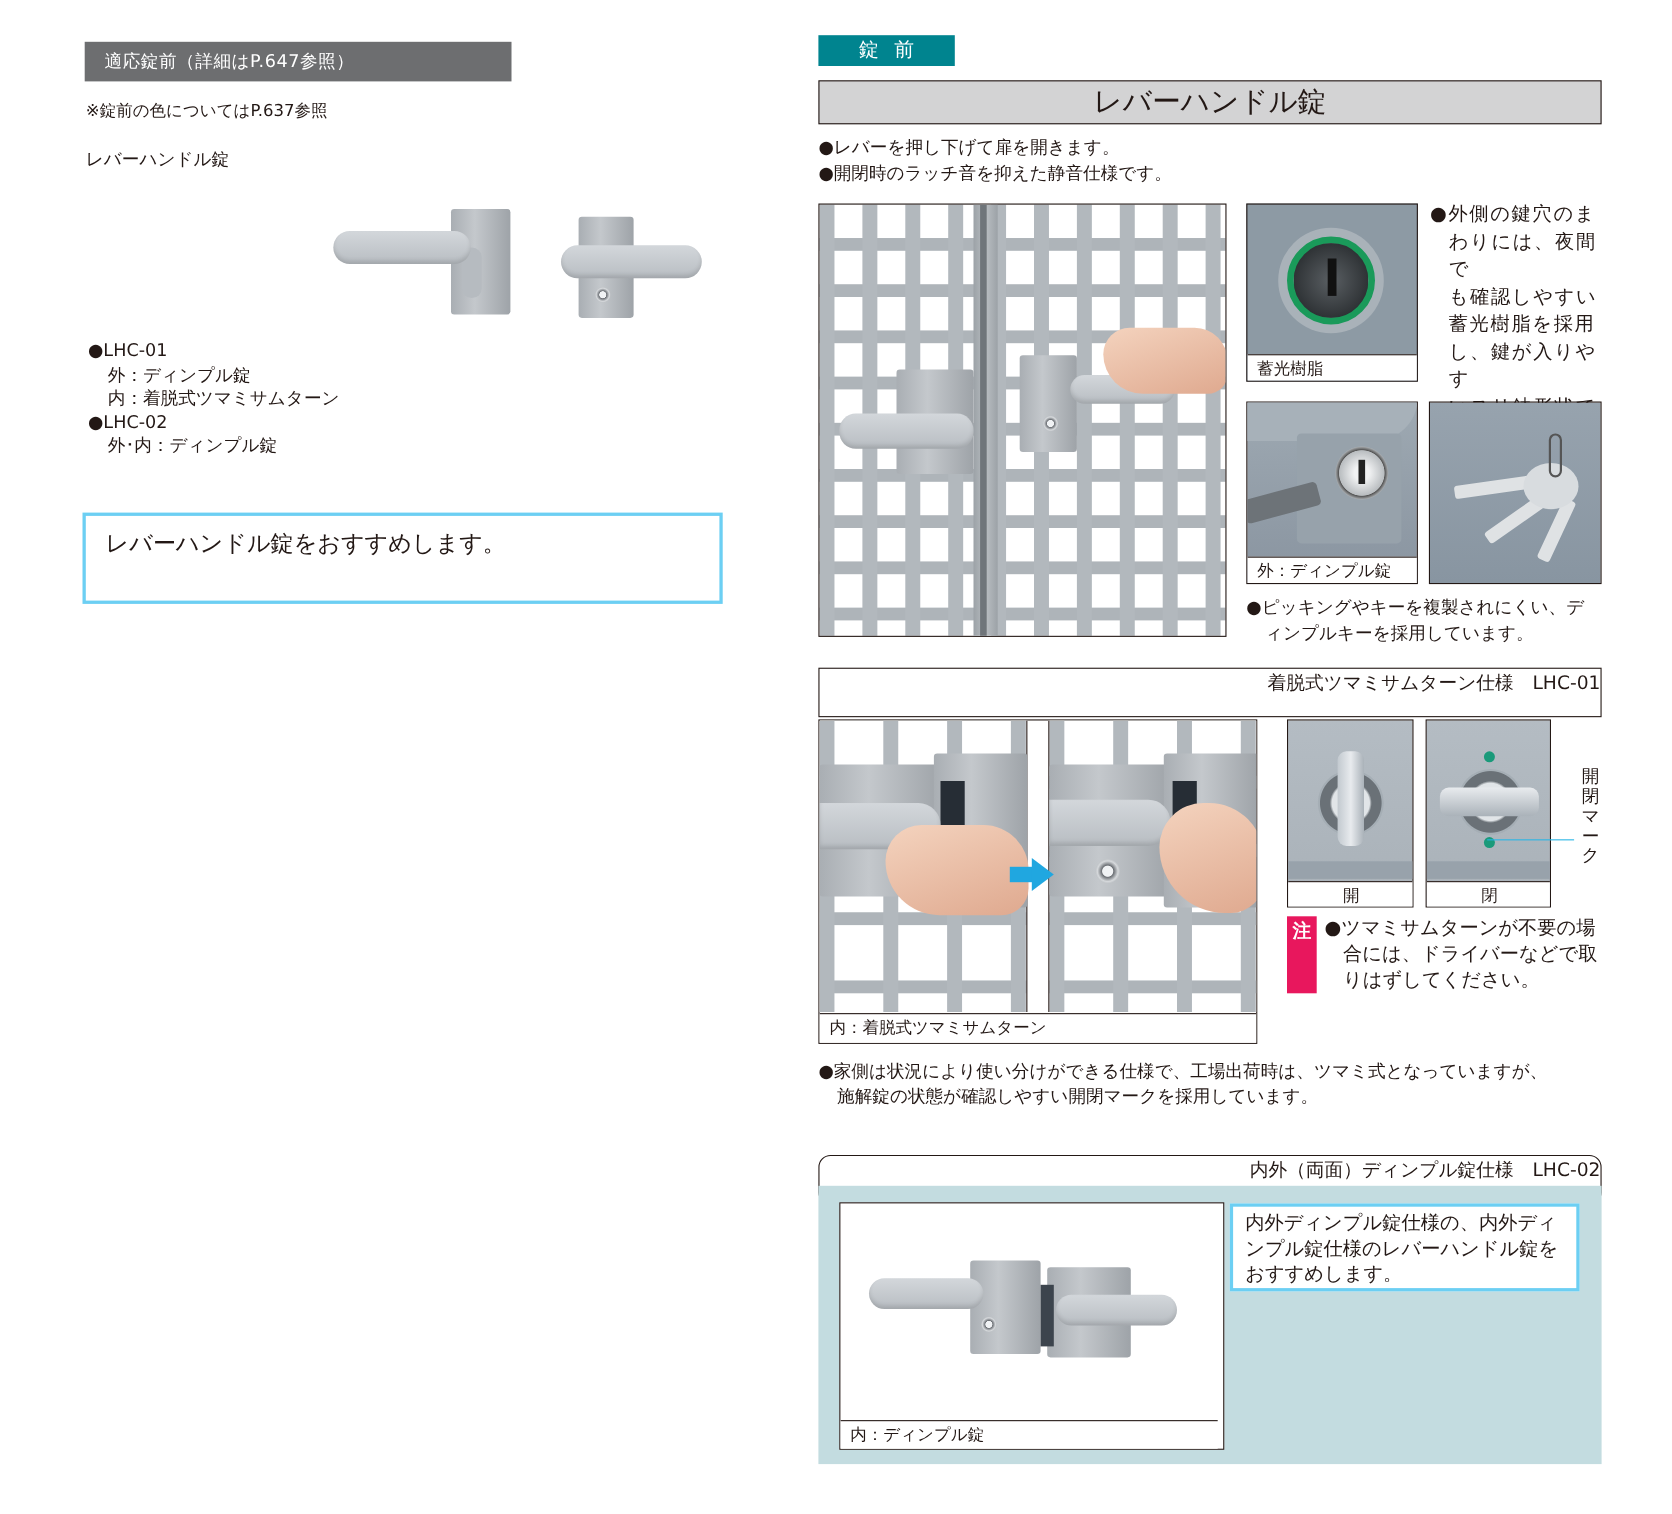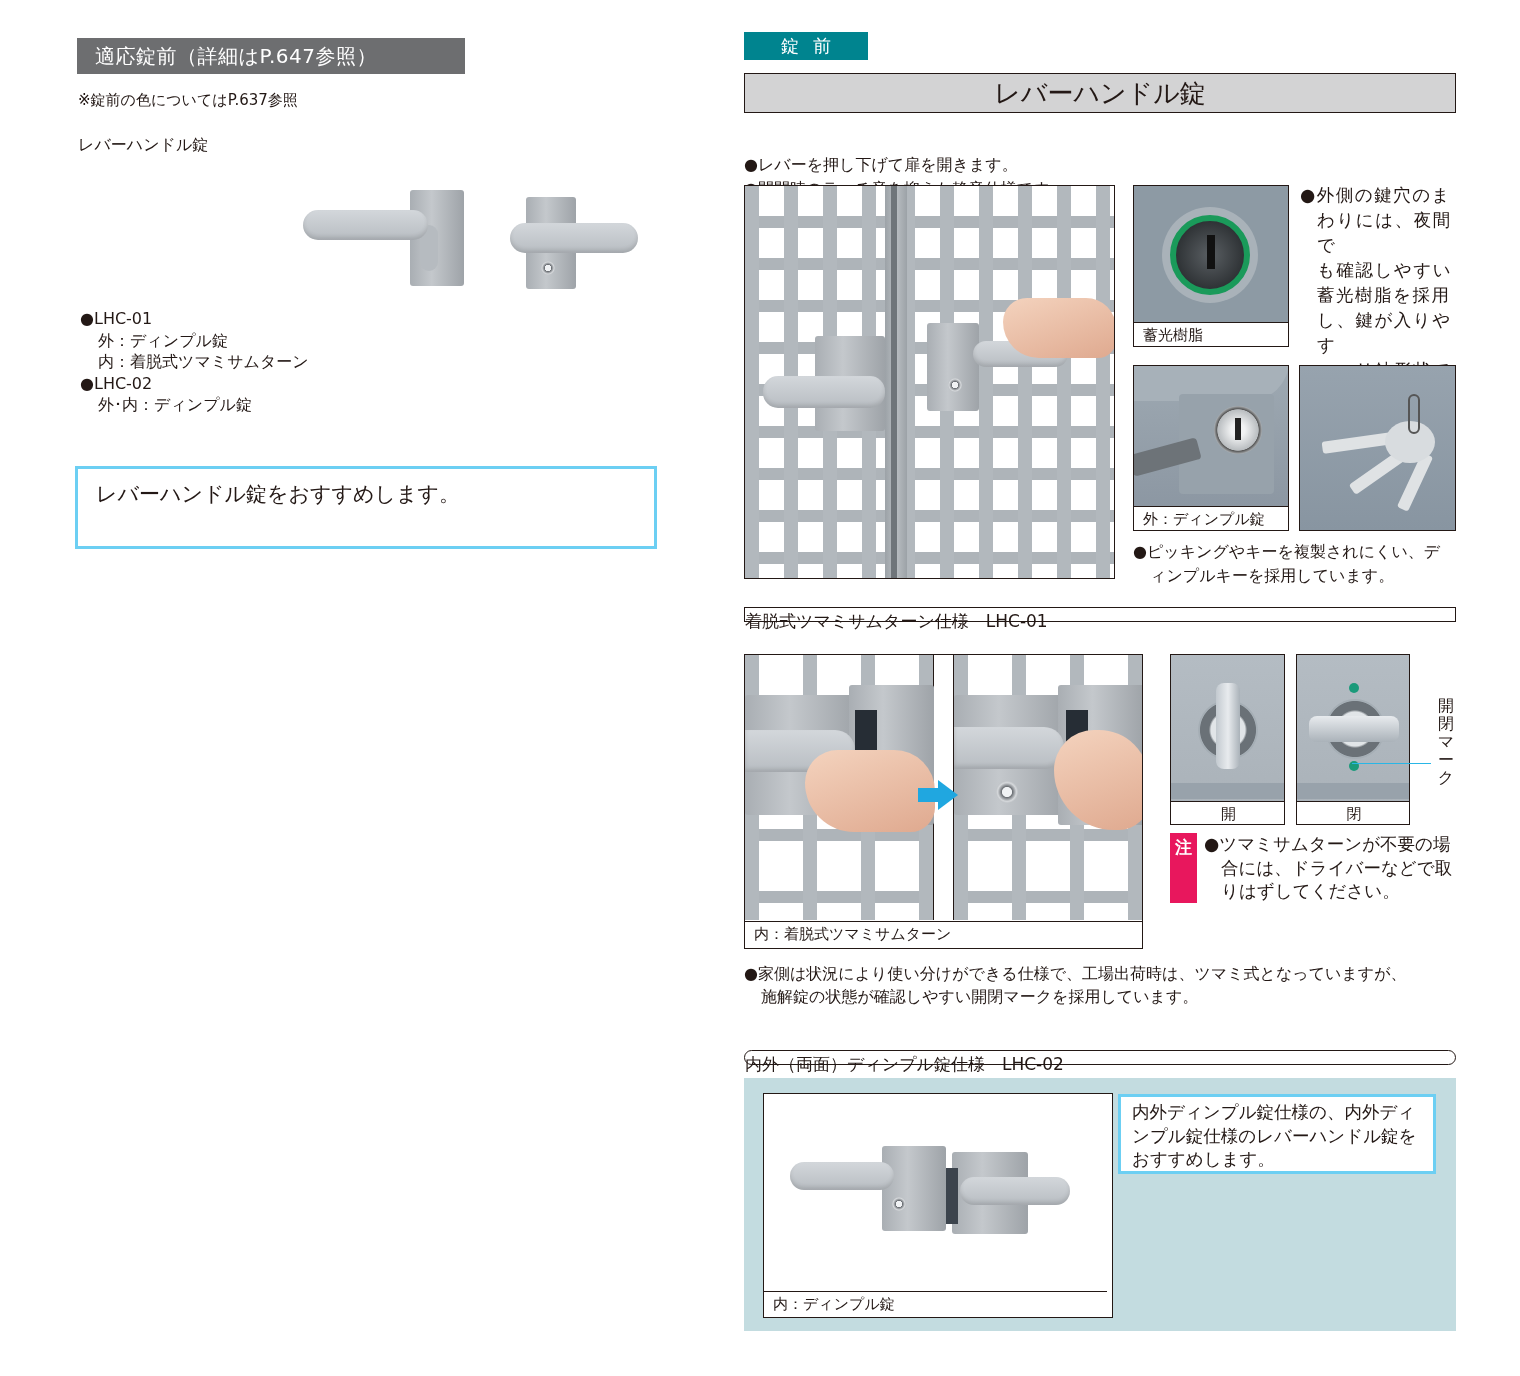--- a/index.html
+++ b/index.html
@@ -3,21 +3,21 @@
 <meta charset="utf-8">
 <style>
   * { box-sizing: border-box; margin: 0; padding: 0; }
   html, body { width: 1520px; height: 1376px; background: #ffffff; overflow: hidden; }
   body { position: relative; font-family: "DejaVu Sans", "Liberation Sans", sans-serif; color: #231815; }
   .abs { position: absolute; }
 
   
   .left-title {
     left: 77px; top: 38px; width: 388px; height: 36px;
-    background: #6d6e70; color: #fff; font-size: 20px; line-height: 36px;
+    background: #6d6e70; color: #fff; font-size: 16px; line-height: 36px;
     padding-left: 18px; letter-spacing: 0.5px; white-space: nowrap;
   }
   .left-note { left: 78px; top: 90px; font-size: 15px; line-height: 20px; }
   .left-sub  { left: 78px; top: 135px; font-size: 16px; line-height: 20px; }
 
   .product-pair { left: 300px; top: 185px; width: 345px; height: 110px; }
   .lever { position: absolute; height: 30px; border-radius: 15px;
            background: linear-gradient(#d3d7db, #b8bdc2); box-shadow: inset 0 -3px 4px rgba(0,0,0,0.12); }
   .plate { position: absolute; background: linear-gradient(90deg, #a9aeb3, #c4c8cc 40%, #9ea3a8); border-radius: 3px; }
   .keyhole { position: absolute; width: 14px; height: 14px; border-radius: 50%;
@@ -30,40 +30,40 @@
     left: 75px; top: 466px; width: 582px; height: 83px;
     border: 3px solid #6ccff3; background: #fff; padding: 11px 0 0 18px;
     font-size: 21px; line-height: 29px;
   }
 
   
   .tag { left: 744px; top: 32px; width: 124px; height: 28px; background: #00848f;
          color: #fff; font-size: 18px; line-height: 28px; text-align: center; letter-spacing: 14px; padding-left: 14px; }
   .main-title { left: 744px; top: 73px; width: 712px; height: 40px; background: #d3d3d4;
                 border: 1px solid #231815; text-align: center; font-size: 26px; line-height: 38px; }
-  .bullets-top { left: 744px; top: 122px; font-size: 16px; line-height: 23.5px; margin-top: 31px; }
+  .bullets-top { left: 744px; top: 122px; font-size: 16px; line-height: 23.5px; }
 
   .photo { position: absolute; border: 1px solid #231815; overflow: hidden; }
   .grid-bg {
     background-color: #ffffff;
     background-image:
       linear-gradient(90deg, #b2b8bd 0 14px, transparent 14px),
       linear-gradient(0deg, #aeb4b9 0 12px, transparent 12px);
     background-size: 39px 42px;
   }
   .door-strip { position: absolute; background: linear-gradient(90deg, #9ca2a7, #b9bec2 50%, #9ca2a7); }
   .hand { position: absolute; border-radius: 40px 50px 30px 60px; background: linear-gradient(160deg, #f4d3be, #dfa98f); }
 
   .cap-box { position: absolute; background: #fff; border-top: 1px solid #231815; font-size: 15px; line-height: 24px; padding-left: 9px; }
 
   .side-text-1 { left: 1300px; top: 183px; width: 160px; font-size: 17.5px; line-height: 25px; letter-spacing: 1.5px; }
   .side-text-2 { left: 1133px; top: 540px; width: 330px; font-size: 16px; line-height: 24px; }
 
-  .section-bar { position: absolute; left: 744px; width: 712px; height: 15px; border: 1px solid #231815;
-                 text-align: left; font-size: 17px; line-height: 26px; background: #fff; }
+  .section-bar { position: absolute; left: 744px; width: 712px; height: 45px; border: 1px solid #231815;
+                 text-align: right; font-size: 17px; line-height: 26px; background: #fff; }
 
   .turn-photo { background: linear-gradient(#b4bcc3, #a9b1b8); }
   .mark-label { left: 1436px; top: 697px; width: 20px; font-size: 16px; line-height: 18px; text-align: center; }
   .mark-line { left: 1352px; top: 763px; width: 79px; height: 1px; background: #29b6e6; }
 
   .caution-badge { left: 1170px; top: 833px; width: 27px; height: 70px; background: #e8175d; color: #fff;
                    font-size: 17px; line-height: 28px; text-align: center; font-weight: bold; }
   .caution-text { left: 1204px; top: 833px; width: 260px; font-size: 17.5px; line-height: 23.5px; }
   .caution-text .indent { padding-left: 17px; }
 

